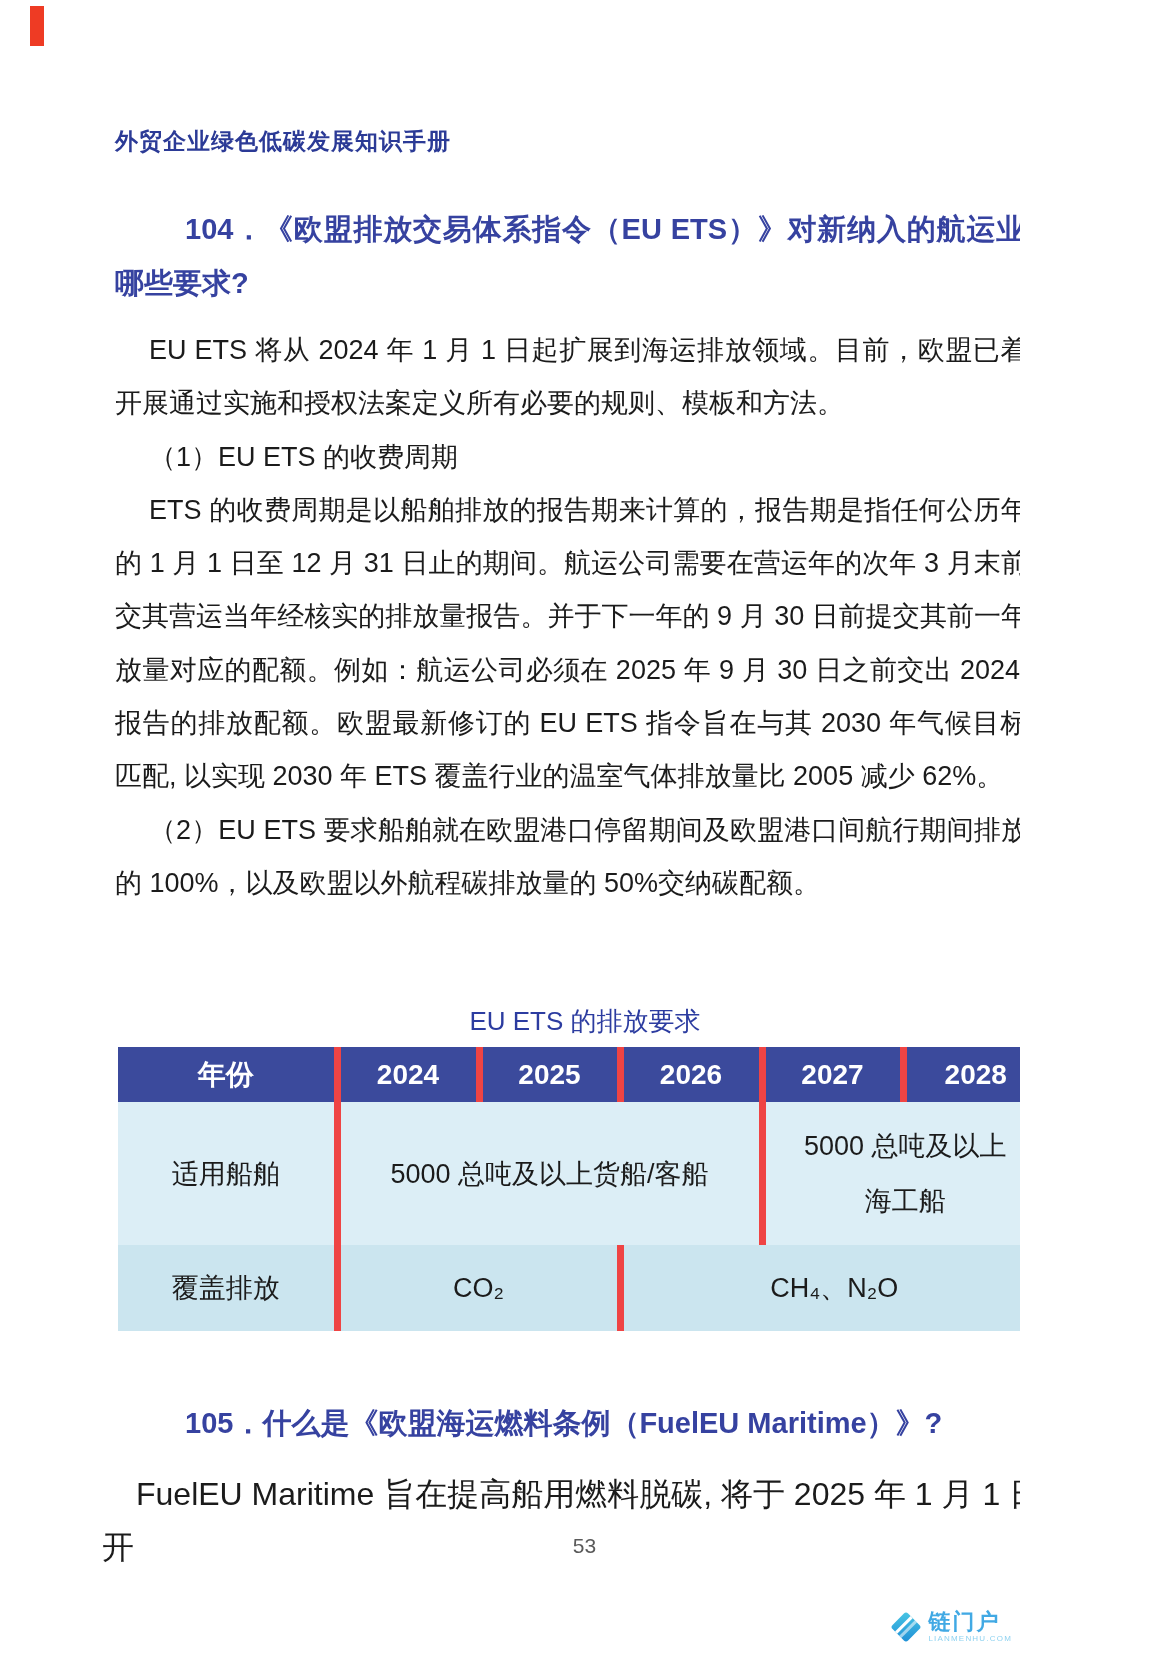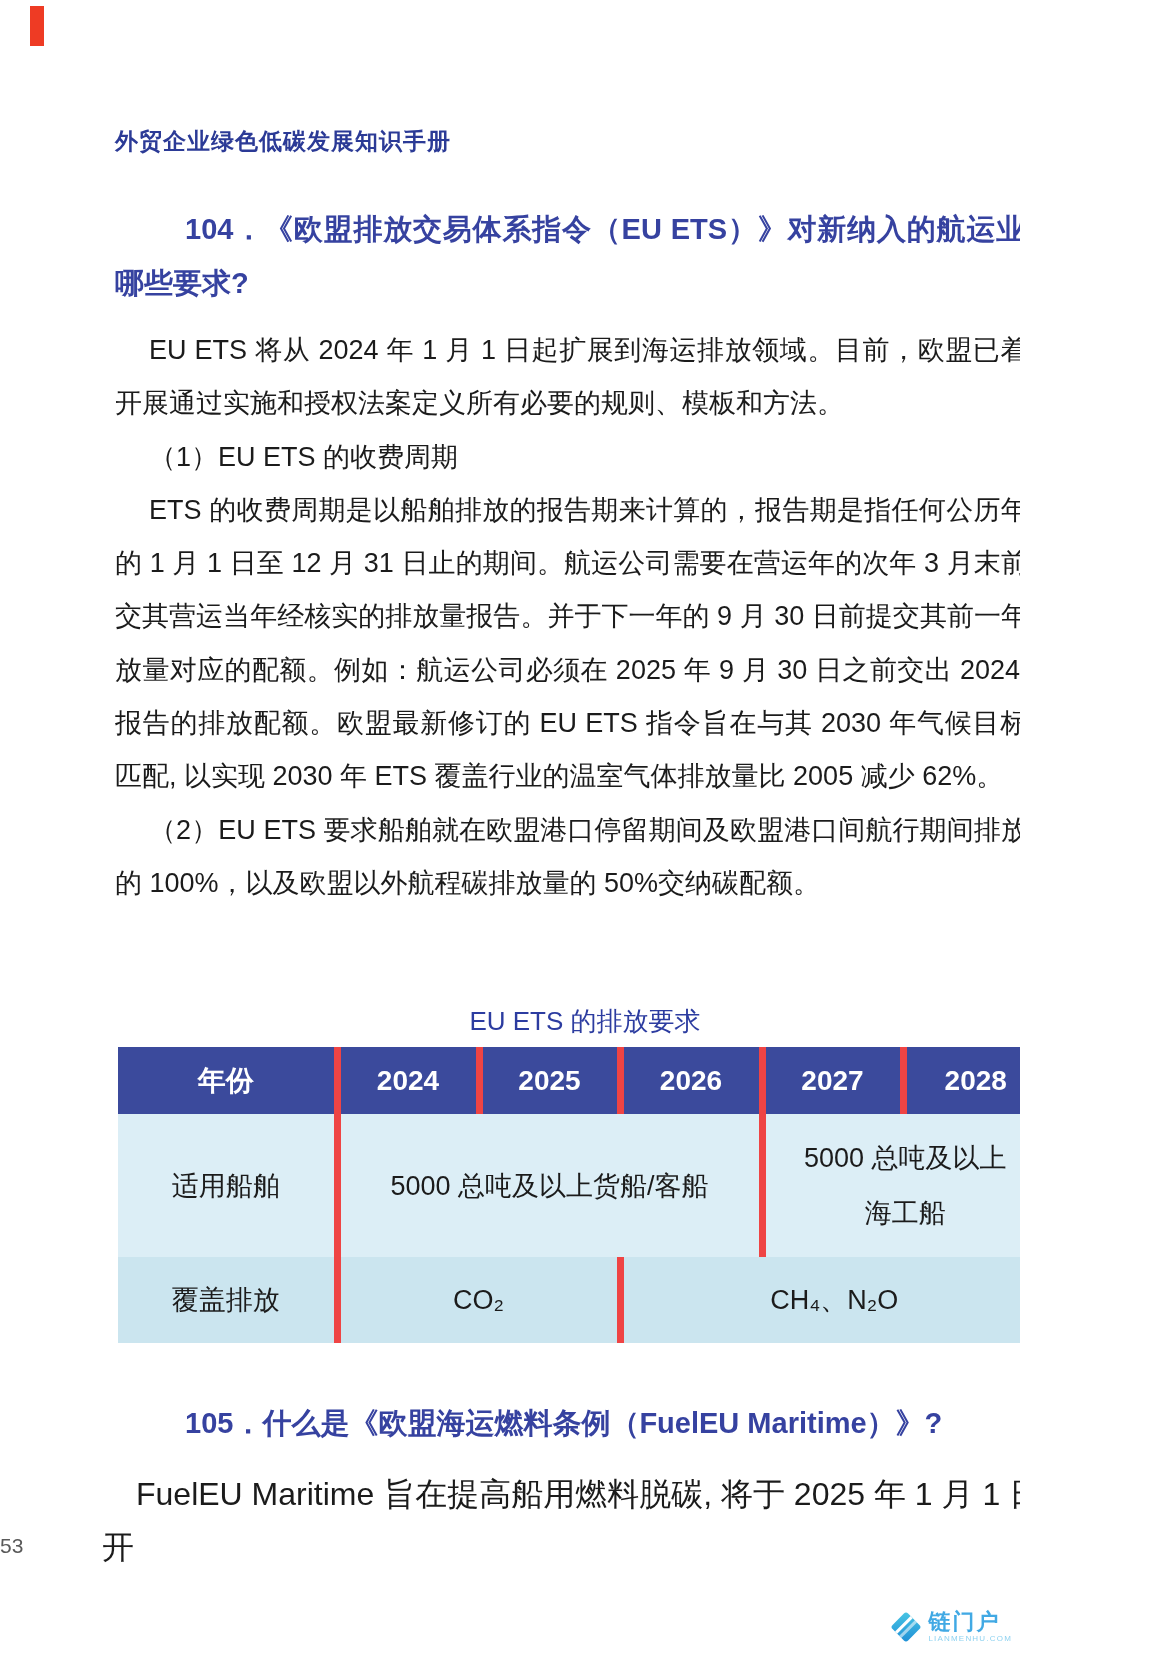--- a/index.html
+++ b/index.html
@@ -46,33 +46,33 @@
     text-align:center;font-size:26px;color:#2c3ca0;
   }
   .ets-table{
     position:absolute;left:118px;top:1047px;
     border-collapse:collapse;table-layout:fixed;
     width:927px;
     font-size:27px;text-align:center;color:#1b1b1b;
   }
   .ets-table th{
     background:#3b4a9c;color:#ffffff;font-weight:bold;font-size:28px;
-    height:55px;padding:6px;
+    height:55px;padding:0;
   }
   .ets-table td{padding:16px;}
   .ets-table th + th, .ets-table td + td{border-left:7px solid #ef4444;}
   .row-light td{background:#dceef6;}
   .row-dark td{background:#cbe5ef;}
   .row-ships td{height:111px;}
   .row-emis td{height:54px;}
   .row-pct td{height:110px;}
   .two-line div{line-height:55px;}
   .page-num{
     position:absolute;left:0;top:1534px;width:1169px;
-    font-size:21px;color:#5a5a5a;
+    text-align:center;font-size:21px;color:#5a5a5a;
   }
   .logo{
     position:absolute;right:8px;top:1610px;
     display:flex;align-items:center;gap:5px;
   }
   .logo-text{display:flex;flex-direction:column;line-height:1;}
   .logo-name{font-size:22px;font-weight:bold;color:#41a9e4;letter-spacing:2px;}
   .logo-domain{font-size:8px;color:#8ed2f0;letter-spacing:1.2px;margin-top:2px;}
 </style>
 </head>

